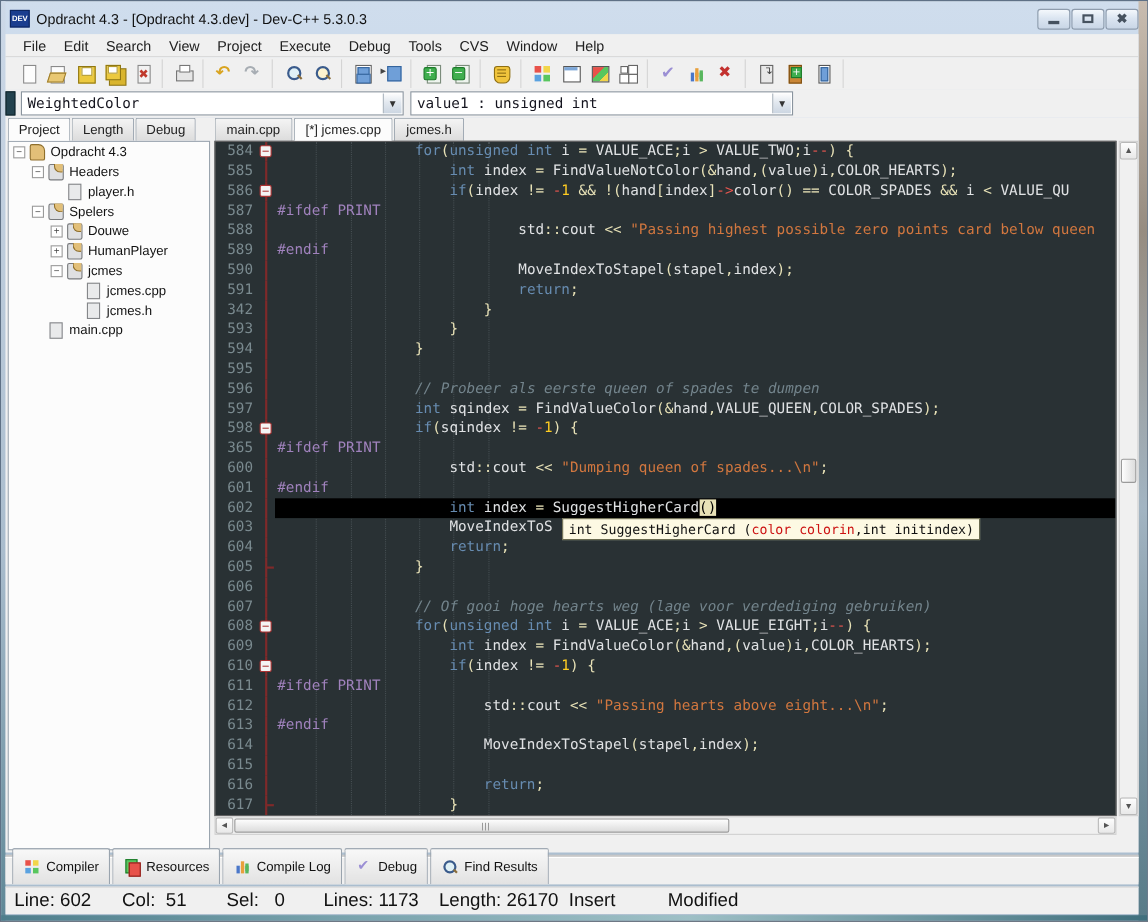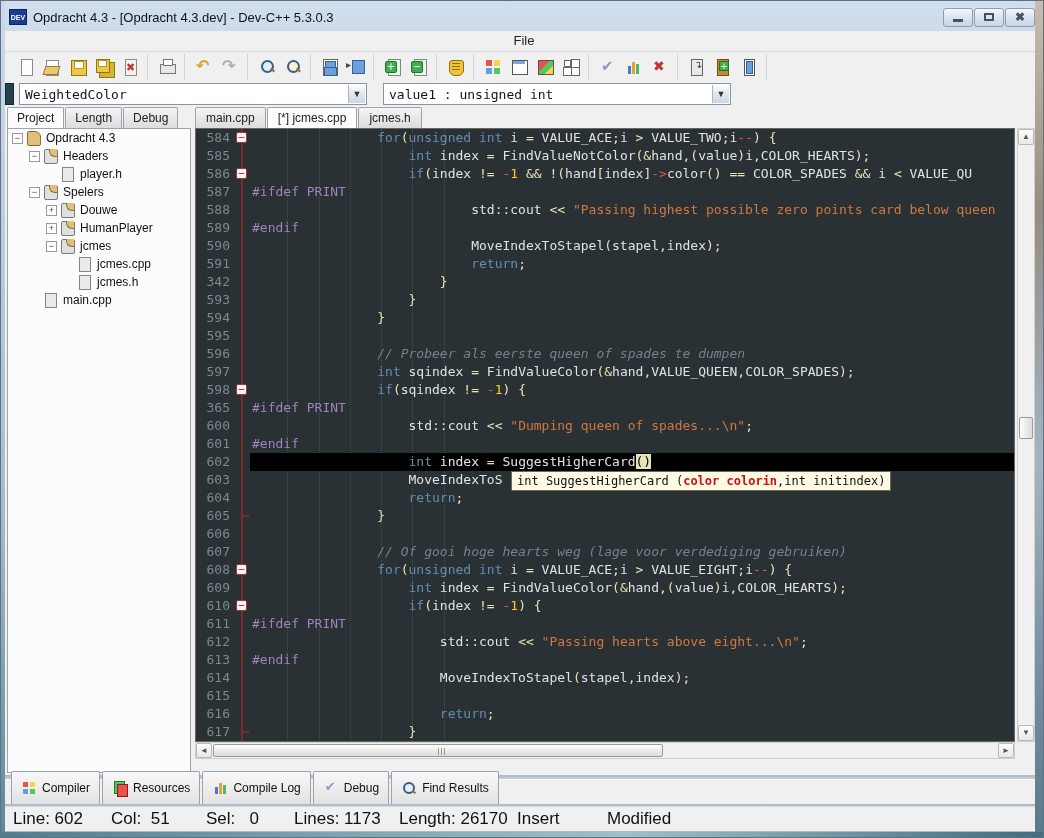--- a/index.html
+++ b/index.html
@@ -24,21 +24,21 @@
   .title-text { font-size:13px; color:#111; }
   .winbtns { margin-left:auto; display:flex; }
   .winbtn { width:30px; height:19px; margin-left:1px; border:1px solid #8e9cad; border-radius:3px;
     background:linear-gradient(180deg,#f4f8fc,#dbe5f1 45%,#c9d6e6); display:flex; align-items:center; justify-content:center; }
   .winbtn .g-min { width:10px; height:3px; background:#46525f; margin-top:6px; }
   .winbtn .g-max { width:10px; height:8px; border:2px solid #46525f; }
   .winbtn .g-close { color:#46525f; font-size:12px; font-weight:bold; line-height:1; }
 
   
   .menubar { position:absolute; left:4px; top:30px; right:8px; height:21px; background:#f0f0f0;
-    border-bottom:1px solid #d8d8d8; display:flex; align-items:center; padding-left:8px;flex-direction:column; }
+    border-bottom:1px solid #d8d8d8; display:flex; align-items:center; padding-left:8px; }
   .menu-item { font-size:13px; color:#222; padding:2px 8px; }
 
   
   .toolbar { position:absolute; left:4px; top:51px; right:8px; height:29px; background:#f0f0f0;
     display:flex; align-items:center; padding-left:4px; }
   .tb-group { display:flex; align-items:center; padding:0 4px; border-right:1px solid #d4d4d4; margin-right:2px; height:26px; }
   .tb-btn { width:26px; height:24px; display:flex; align-items:center; justify-content:center; border-radius:2px; }
   .tbi { width:20px; height:20px; position:relative; display:inline-block; font-family:"DejaVu Sans",sans-serif; }
   .tbi::before,.tbi::after { content:""; position:absolute; }
   .tbi-new-file::before { left:5px; top:2px; width:10px; height:15px; background:#fdfdfd; border:1px solid #8a8a8a; }
@@ -79,21 +79,21 @@
   .tbi-door-gray::before { left:4px; top:2px; width:10px; height:15px; background:#e8e8e8; border:1px solid #666; }
   .tbi-door-gray::after { content:"↴"; left:7px; top:2px; color:#444; font-size:10px; }
   .tbi-door-green::before { left:4px; top:2px; width:10px; height:15px; background:#c98636; border:1px solid #7a4d12; }
   .tbi-door-green::after { content:"+"; left:6px; top:4px; width:8px; height:8px; background:#3fae4e; border:1px solid #1c7a2a; color:#fff; font-size:9px; line-height:8px; text-align:center; }
   .tbi-door-blue::before { left:5px; top:2px; width:9px; height:15px; background:#fff; border:1px solid #555; }
   .tbi-door-blue::after { left:7px; top:4px; width:5px; height:11px; background:#6f9fd8; border:1px solid #33639c; }
 
   
   .comborow { position:absolute; left:4px; top:80px; right:8px; height:26px; background:#f0f0f0; display:flex; align-items:center; }
   .combo-grip { width:9px; height:22px; background:#23424e; margin-right:5px; border:1px solid #12272e; }
-  .combo { height:22px; background:#fff; border:1px solid #8a949e; display:flex; align-items:center; position:relative; margin-right:16px; }
+  .combo { height:22px; background:#fff; border:1px solid #8a949e; display:flex; align-items:center; position:relative; margin-right:6px; }
   .combo-text { font-family:"DejaVu Sans Mono",monospace; font-size:13px; color:#14141e; padding-left:5px; }
   .combo-arrow { position:absolute; right:1px; top:1px; bottom:1px; width:17px;
     background:linear-gradient(180deg,#fdfdfd,#e2e8ef 45%,#ccd6e2); border-left:1px solid #aab4be;
     display:flex; align-items:center; justify-content:center; font-size:9px; color:#333; }
 
   
   .main { position:absolute; left:4px; top:106px; right:8px; bottom:62px; background:#f0f0f0; }
 
   
   .side-tabs { position:absolute; left:2px; top:0; width:184px; height:21px; display:flex; }
@@ -130,21 +130,21 @@
   .fold-t { position:absolute; left:8px; top:8px; width:7px; height:2px; background:#7e2a2a; z-index:2; }
   .ln-code { flex:1; color:#e0e2e4; padding-left:2px; position:relative; }
   .ln.cur .ln-code { background:#000; }
   .tok-k { color:#678cb1; } .tok-i { color:#e0e2e4; } .tok-n { color:#ffcd22; }
   .tok-o { color:#e8e2b7; } .tok-s { color:#d2773f; } .tok-p { color:#a082bd; }
   .tok-c { color:#73848c; font-style:italic; } .tok-d { color:#e8564f; }
   .tok-h { color:#000; background:#e8e2b7; }
 
   .tooltip { position:absolute; left:318px; top:364px; height:20px; background:#fdf9e3; border:1px solid #6b6b50;
     font-family:"DejaVu Sans Mono",monospace; font-size:12px; color:#111; line-height:18px; padding:0 5px; white-space:pre; z-index:5; }
-  .tooltip b { color:#cc1111; font-weight:bold; }
+  .tooltip b { color:#cc1111; font-weight:normal; }
 
   
   .vscroll { position:absolute; right:0; top:21px; width:18px; bottom:33px; background:#f0f0f0; border:1px solid #d0d0d0; }
   .sb-btn { position:absolute; left:0; width:16px; height:16px; background:linear-gradient(180deg,#fdfdfd,#e8e8e8);
     border:1px solid #b8b8b8; border-radius:2px; color:#555; font-size:8px; text-align:center; line-height:14px; }
   .vthumb { position:absolute; left:1px; width:14px; height:22px; top:288px;
     background:linear-gradient(90deg,#fdfdfd,#dcdcdc); border:1px solid #9a9a9a; border-radius:2px; }
   .hscroll { position:absolute; left:2px; right:20px; bottom:16px; height:17px; background:#f0f0f0; border:1px solid #d0d0d0; }
   .hthumb { position:absolute; top:1px; left:17px; width:450px; height:13px;
     background:linear-gradient(180deg,#fdfdfd,#dcdcdc); border:1px solid #9a9a9a; border-radius:2px; }

